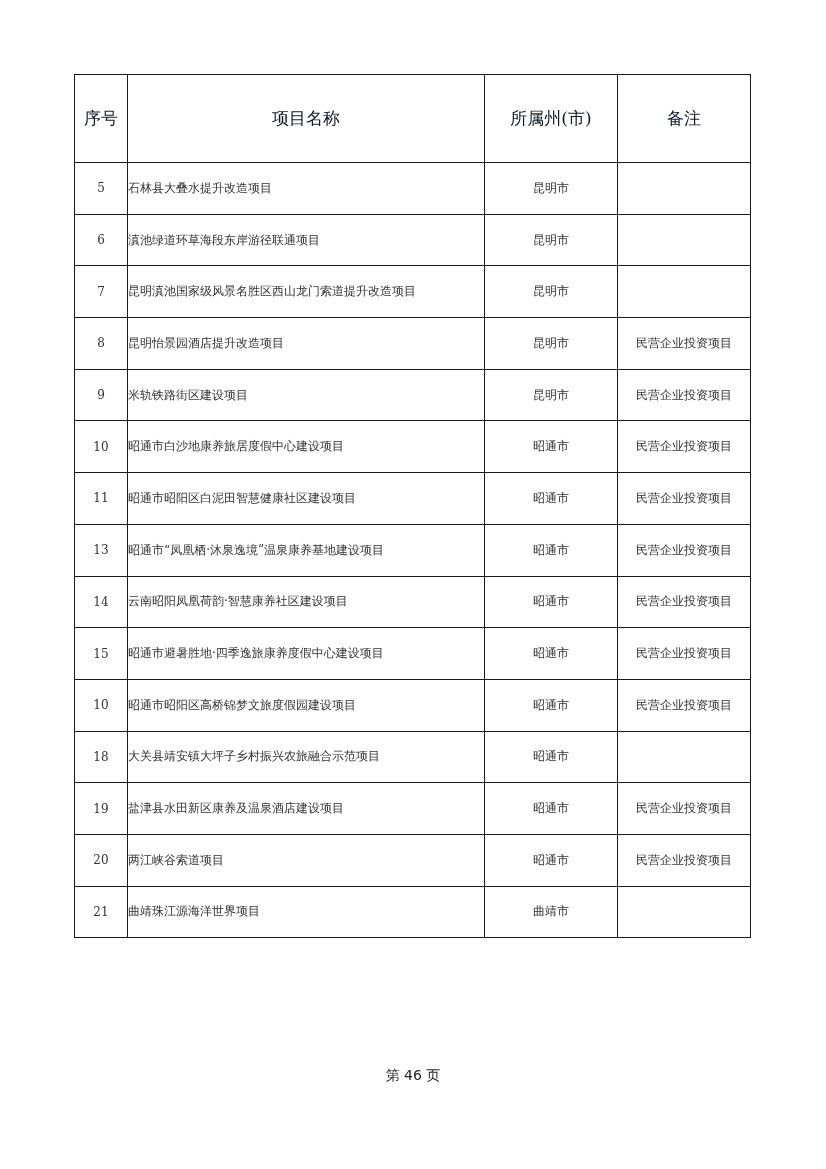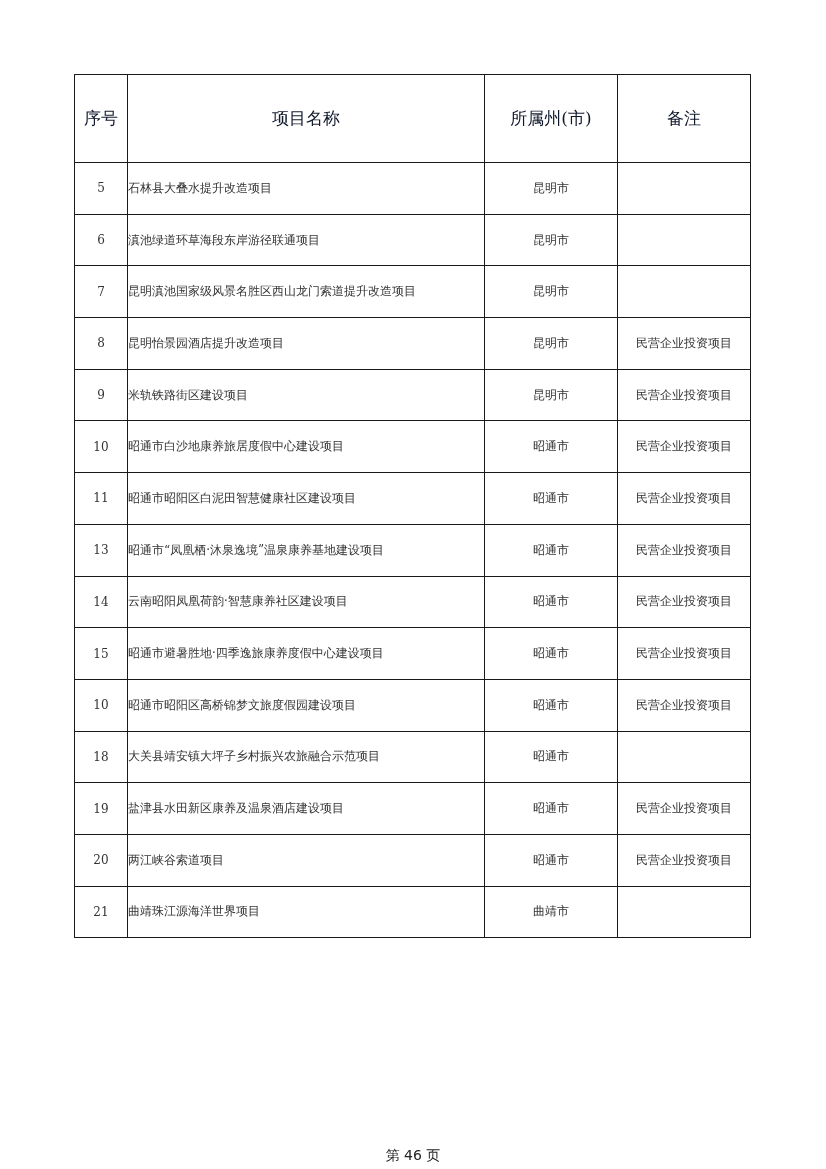--- a/index.html
+++ b/index.html
@@ -16,21 +16,21 @@
     }
     table.grid thead th {
       height: 87px; font-weight: normal; font-size: 17px; color: #0f172a; text-align: center;
     }
     table.grid tbody td { height: 50.7px; font-size: 12px; color: #333; }
     td.c-no { text-align: center; }
     td.c-name { text-align: left; padding-left: 3px; white-space: nowrap; }
     td.c-city { text-align: center; }
     td.c-note { text-align: center; }
     .footer {
-      position: absolute; left: 0; width: 826px; top: 1147px;
+      position: absolute; left: 0; width: 826px; top: 1067px;
       text-align: center; font-size: 14px; color: #222;
       font-family: "DejaVu Sans", "Liberation Sans", sans-serif;
     }
   </style>
 </head>
 <body>
 
 <table class="grid">
   <colgroup>
     <col style="width:53px">

